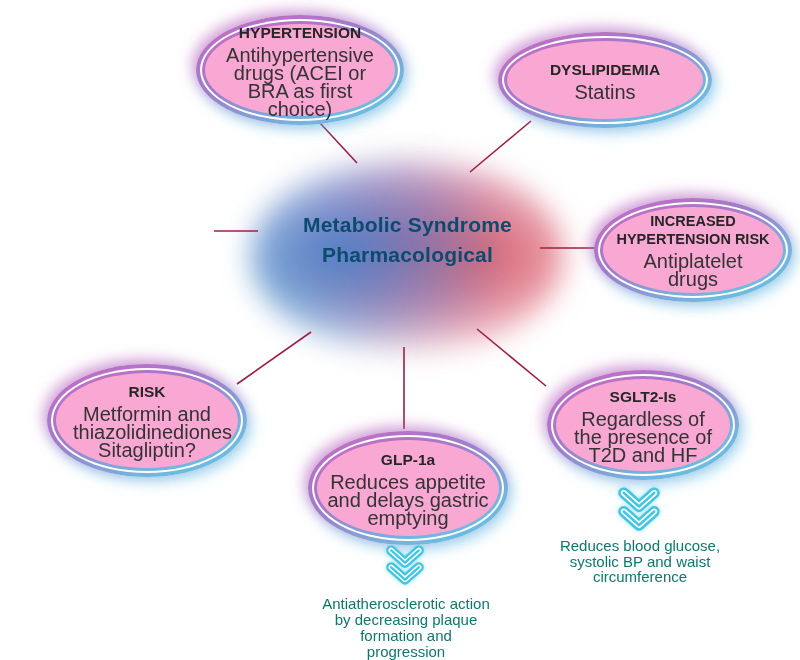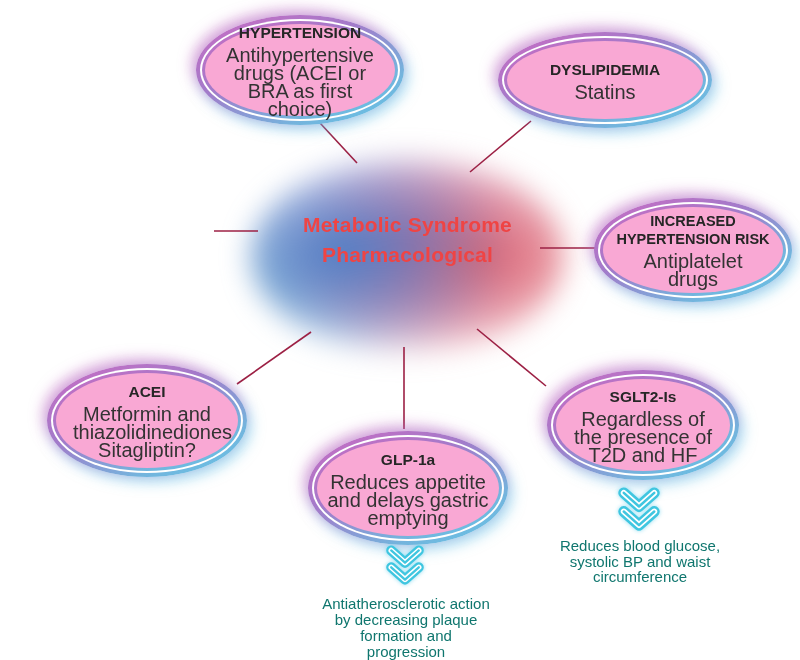--- a/index.html
+++ b/index.html
@@ -12,21 +12,21 @@
     position:absolute;left:250px;top:158px;width:315px;height:196px;border-radius:50%;
     background:
       radial-gradient(55% 58% at 29% 48%, rgba(74,126,198,0.95) 0%, rgba(74,126,198,0) 100%),
       radial-gradient(62% 62% at 73% 50%, rgba(224,95,105,0.95) 0%, rgba(224,95,105,0) 100%),
       radial-gradient(52% 56% at 50% 45%, rgba(160,95,190,0.92) 0%, rgba(160,95,190,0) 100%),
       radial-gradient(45% 50% at 10% 62%, rgba(110,190,210,0.55) 0%, rgba(110,190,210,0) 100%);
     filter:blur(14px);
   }
   .center-title{
     position:absolute;left:255px;top:210px;width:305px;text-align:center;
-    font-weight:bold;font-size:21px;line-height:30px;color:#ef4444;letter-spacing:.2px;
+    font-weight:bold;font-size:21px;line-height:30px;color:#0c4a6e;letter-spacing:.2px;
   }
   
   .lines{position:absolute;left:0;top:0;width:800px;height:660px;pointer-events:none;}
   
   .node{position:absolute;border-radius:50%;}
   .ring{position:absolute;border-radius:50%;}
   .ring1{inset:0;background:linear-gradient(155deg,#c36ec4 8%,#a27bca 40%,#74b4dd 75%,#63c6e7 100%);
     box-shadow:-4px -5px 14px rgba(187,90,187,0.55),4px 5px 14px rgba(92,192,230,0.55);}
   .ring2{inset:4px;background:#ffffff;}
   .ring3{inset:6px;background:linear-gradient(155deg,#c36ec4 8%,#a27bca 40%,#74b4dd 75%,#63c6e7 100%);}
@@ -111,21 +111,21 @@
       <div class="node-title">INCREASED HYPERTENSION RISK</div>
       <div class="node-body">Antiplatelet drugs</div>
     </div>
   </div>
 
   <div class="node n-pcos">
     <div class="ring ring1"></div>
     <div class="ring ring2"></div>
     <div class="ring ring3"></div>
     <div class="node-content">
-      <div class="node-title">ACEI</div>
+      <div class="node-title">RISK</div>
       <div class="node-body">Metformin and thiazolidinediones Sitagliptin?</div>
     </div>
   </div>
 
   <div class="node n-glp1a">
     <div class="ring ring1"></div>
     <div class="ring ring2"></div>
     <div class="ring ring3"></div>
     <div class="node-content">
       <div class="node-title">GLP-1a</div>

